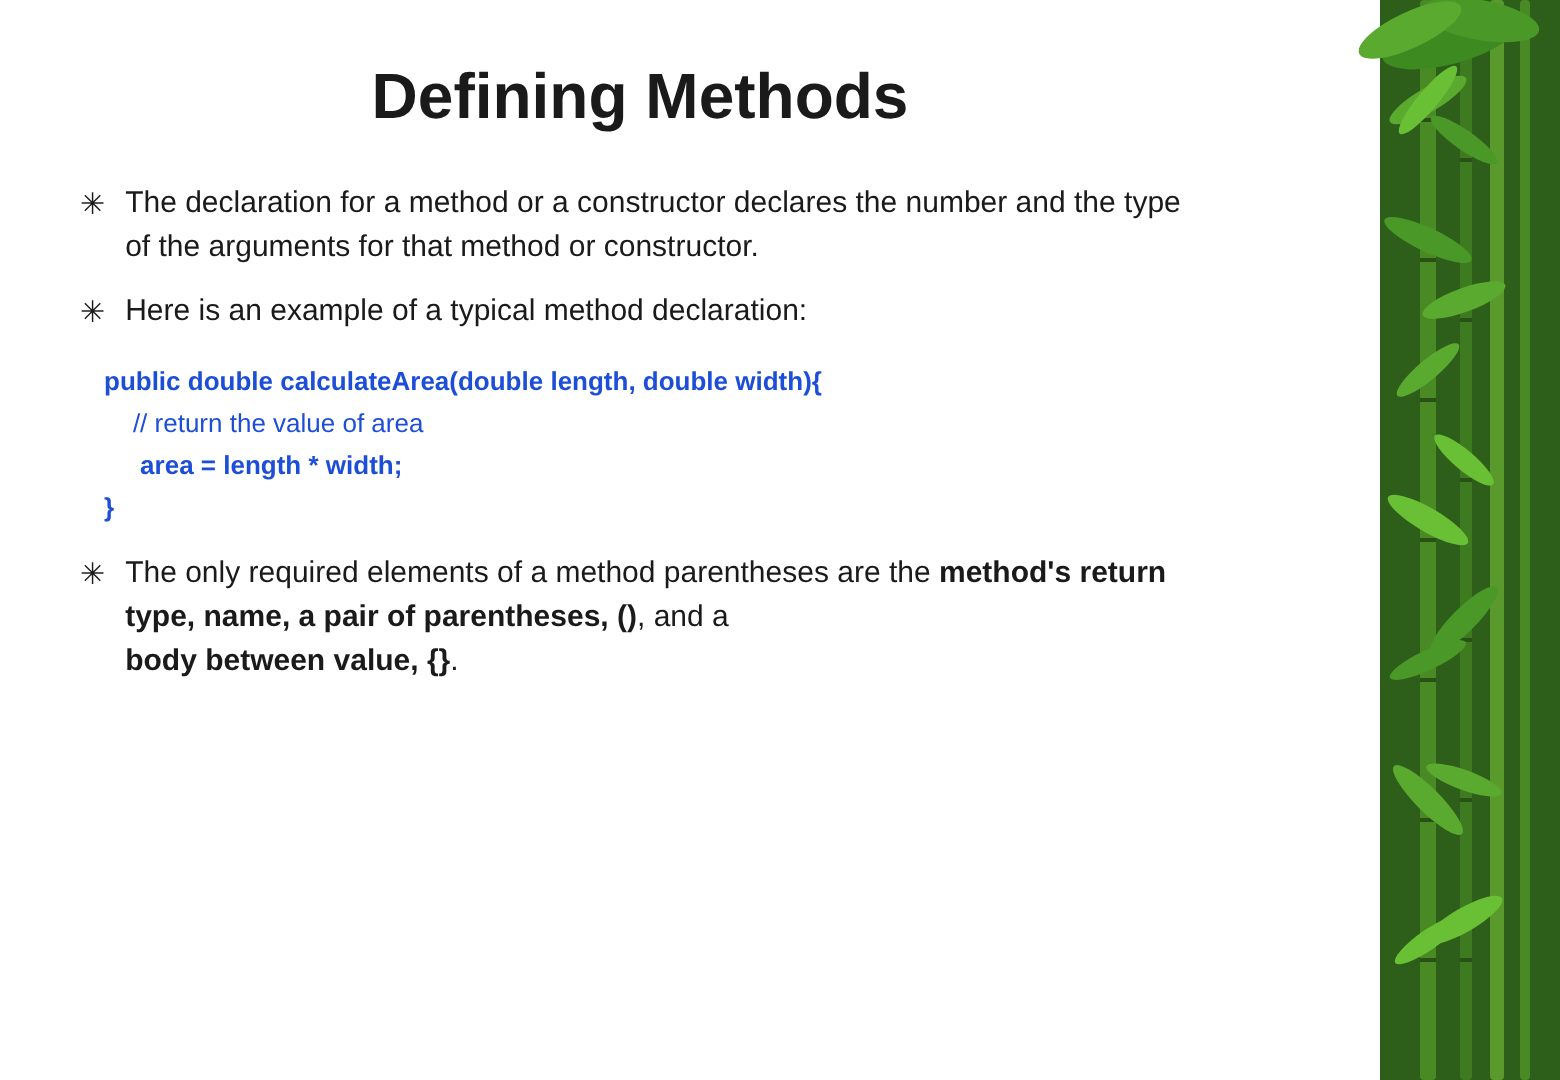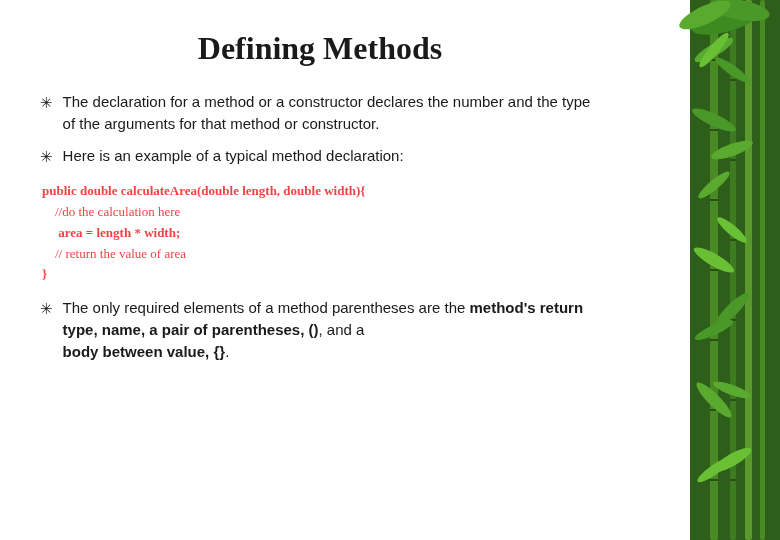--- a/index.html
+++ b/index.html
@@ -36,21 +36,21 @@
       z-index: 3;
       padding-right: 140px;
     }
 
     .slide-title {
       font-size: 32px;
       font-weight: bold;
       color: #1a1a1a;
       text-align: center;
       margin-bottom: 24px;
-      font-family: Liberation Serif, serif;
+      font-family: Liberation Sans, sans-serif;
     }
 
     .bullet-item {
       display: flex;
       align-items: flex-start;
       margin-bottom: 10px;
       font-size: 15px;
       color: #1a1a1a;
       line-height: 1.45;
     }
@@ -60,24 +60,24 @@
       margin-top: 1px;
       font-size: 15px;
       flex-shrink: 0;
     }
 
     .bullet-text {
       flex: 1;
     }
 
     .code-block {
-      font-family: Liberation Serif, serif;
+      font-family: Liberation Sans, sans-serif;
       font-size: 13px;
-      color: #ef4444;
-      margin: 14px 0 10px 2px;
+      color: #1d4ed8;
+      margin: 14px 0 10px 12px;
       line-height: 1.6;
       background: transparent;
     }
 
     .code-line {
       display: block;
       white-space: pre;
     }
 
     .code-bold {
@@ -151,23 +151,22 @@
       <span class="bullet-text">The declaration for a method or a constructor declares the number and the type of the arguments for that method or constructor.</span>
     </div>
 
     <div class="bullet-item">
       <span class="bullet-star">✳</span>
       <span class="bullet-text">Here is an example of a typical method declaration:</span>
     </div>
 
     <div class="code-block">
       <span class="code-line code-bold">public double calculateArea(double length, double width){</span>
-      <span class="code-line">    //do the calculation here</span>
+      <span class="code-line">    // return the value of area</span>
       <span class="code-line code-bold">     area = length * width;</span>
-      <span class="code-line">    // return the value of area</span>
       <span class="code-line code-bold">}</span>
     </div>
 
     <div class="bullet-item bottom-bullet">
       <span class="bullet-star">✳</span>
       <span class="bullet-text">
         <span>The only required elements of a method parentheses are the </span><span class="bold-text">method's return type, name, a pair of parentheses, ()</span><span>, and a </span><br><span class="bold-text">body between value, {}</span><span>.</span>
       </span>
     </div>
 

